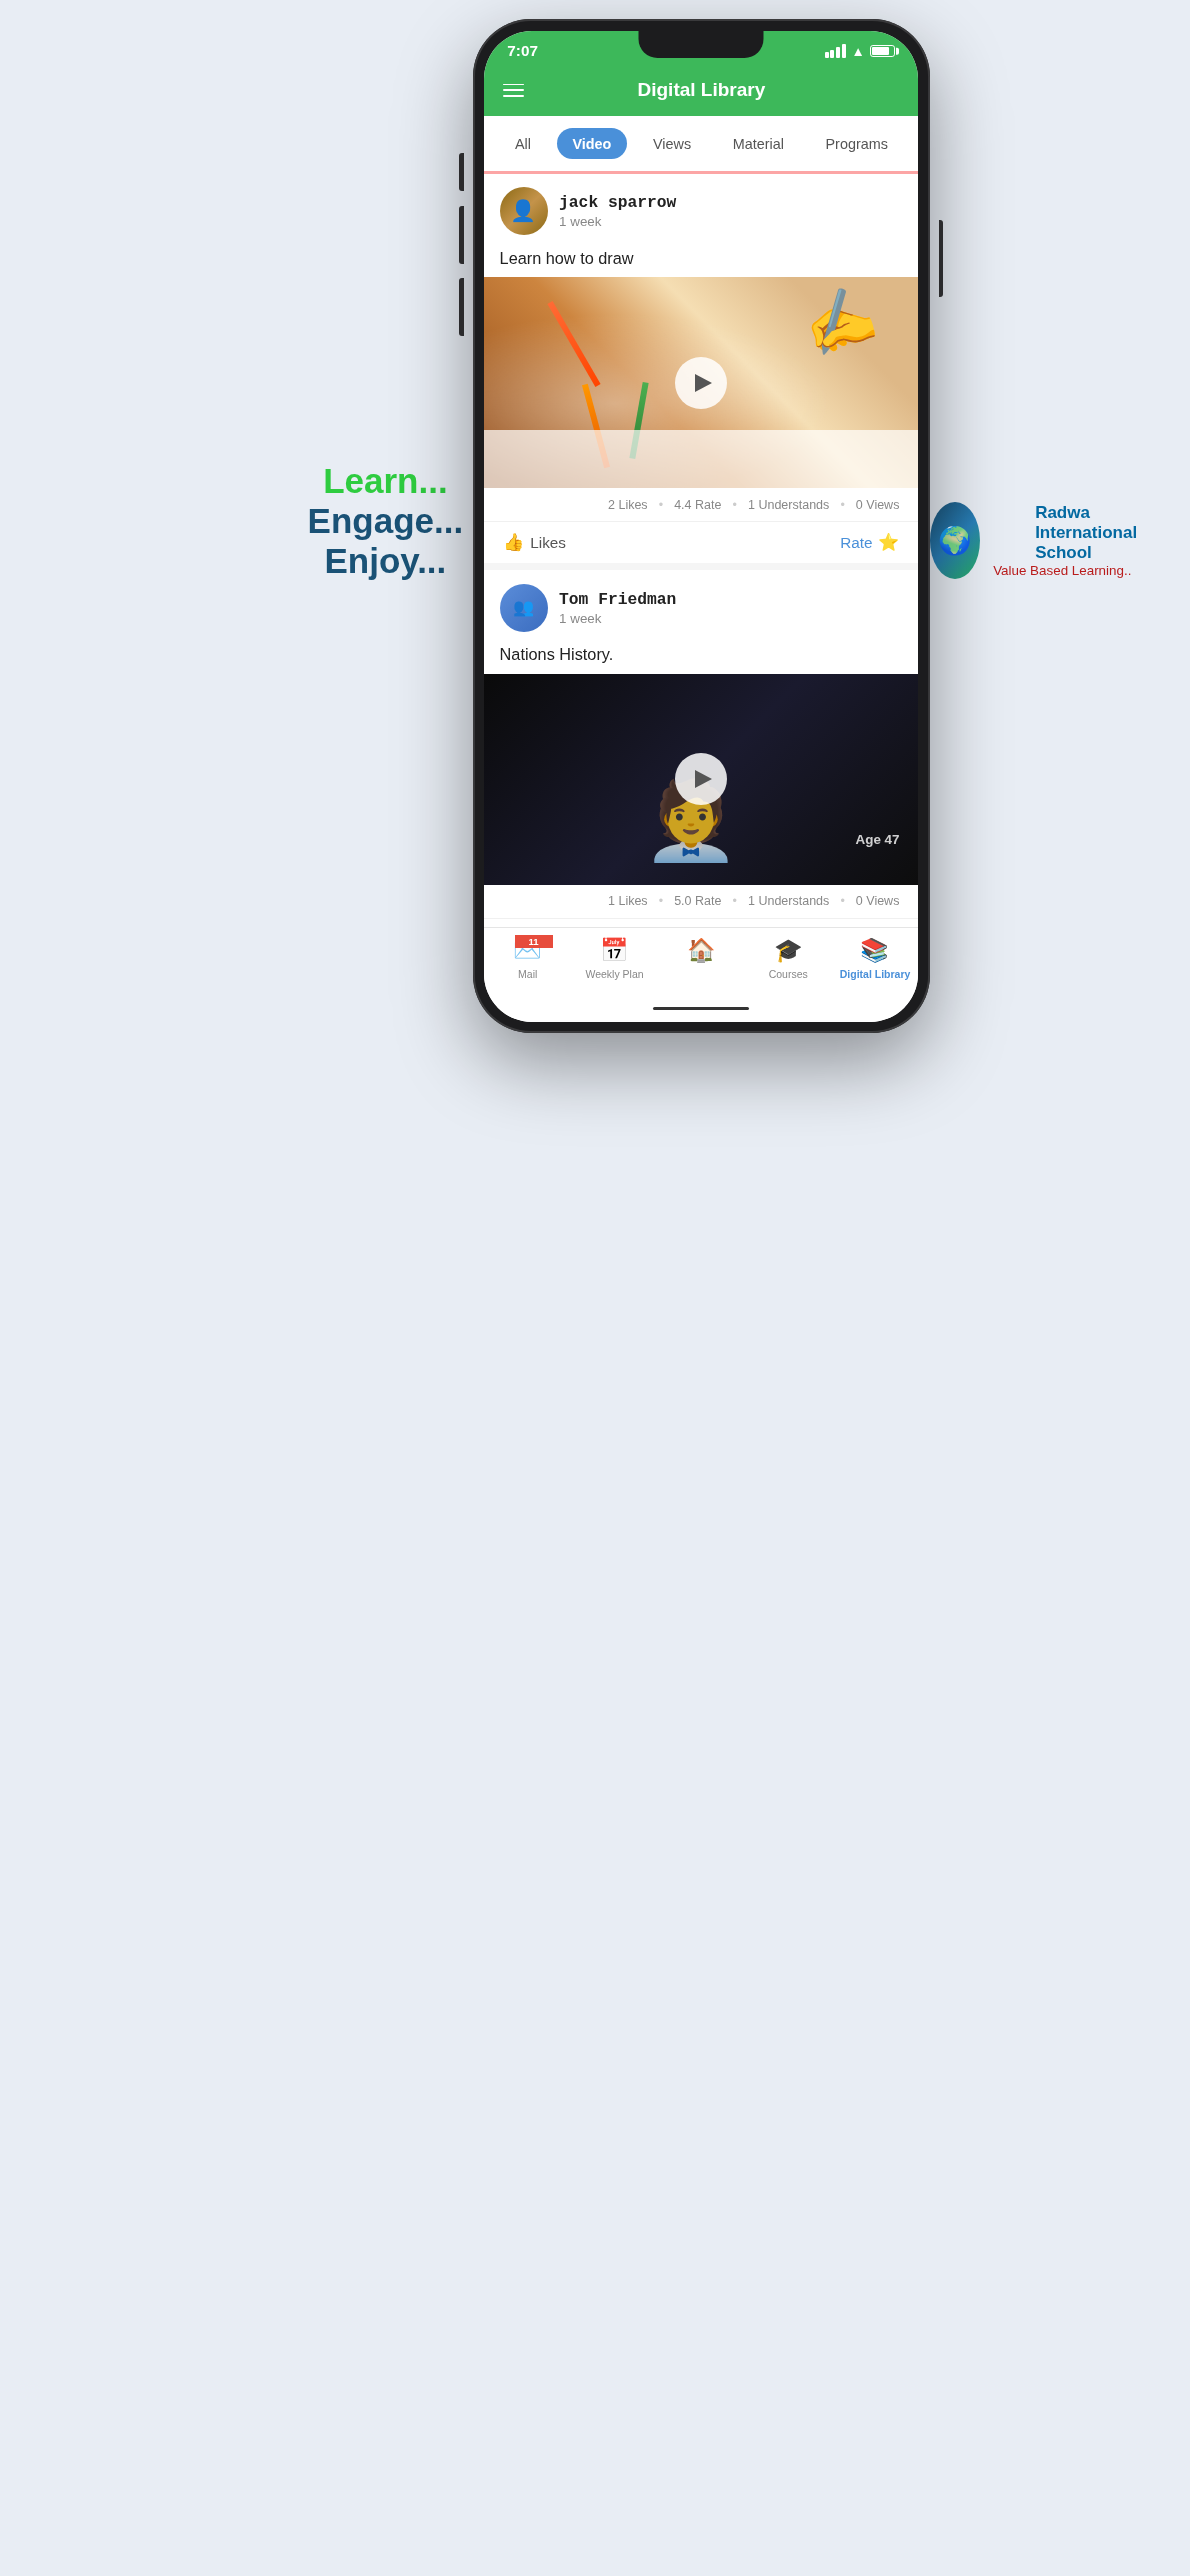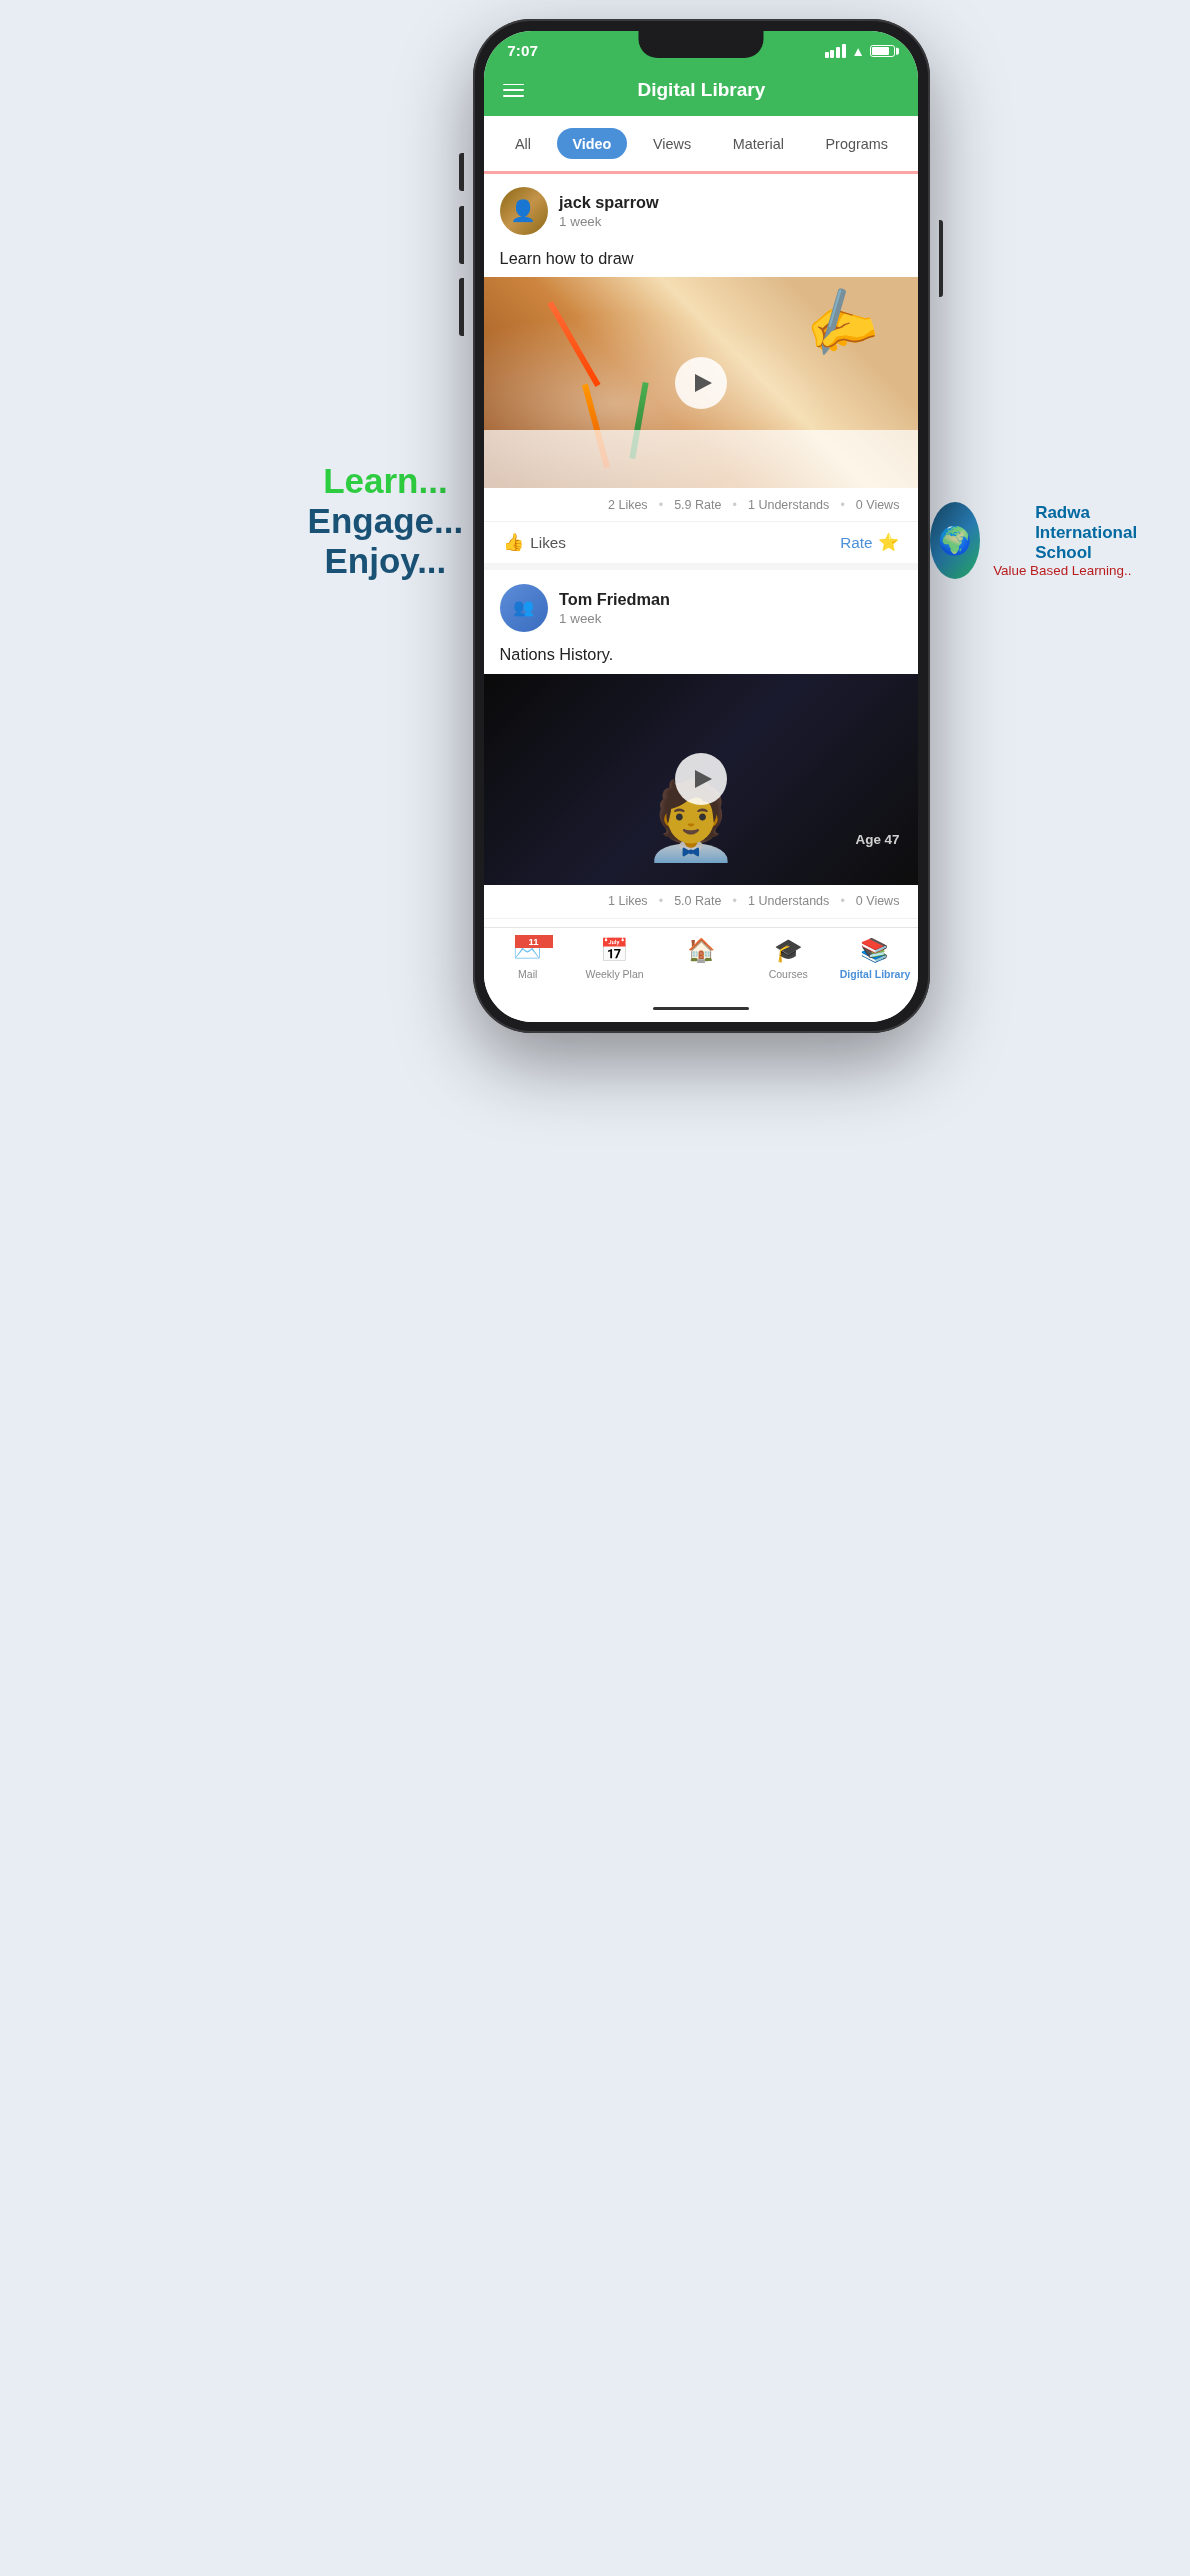--- a/index.html
+++ b/index.html
@@ -178,21 +178,21 @@
     }
 
     
     .avatar-tom {
       background: linear-gradient(135deg, #5b8dd9 0%, #3a6cbf 100%);
       display: flex; align-items: center; justify-content: center;
       font-size: 17px;
     }
 
     .post-meta { flex: 1; }
-    .post-author { font-size: 16.3px; font-weight: 700; color: #222; }
+    .post-author { font-size: 16.3px; font-weight: 700; color: #222; font-family: Liberation Mono, monospace; }
     .post-time { font-size: 13.4px; color: #888; margin-top: 1.9px; }
 
     .post-title {
       padding: 3.8px 15.3px 9.6px;
       font-size: 16.3px;
       color: #222;
       font-weight: 400;
     }
 
     
@@ -475,21 +475,21 @@
               <div class="pencil-2"></div>
               <div class="pencil-3"></div>
               <div class="paper"></div>
               <div class="hand-area">✍️</div>
             </div>
             <div class="play-btn"></div>
           </div>
           <div class="stats-row">
             <span>2 Likes</span>
             <span class="dot">•</span>
-            <span>5.9 Rate</span>
+            <span>4.4 Rate</span>
             <span class="dot">•</span>
             <span>1 Understands</span>
             <span class="dot">•</span>
             <span>0 Views</span>
           </div>
           <div class="action-row">
             <button class="action-btn">
               <span class="thumb-up">👍</span>
               <span>Likes</span>
             </button>

